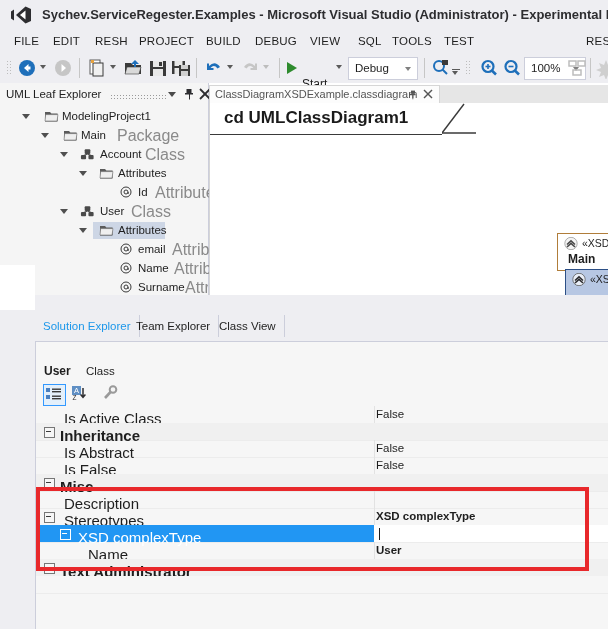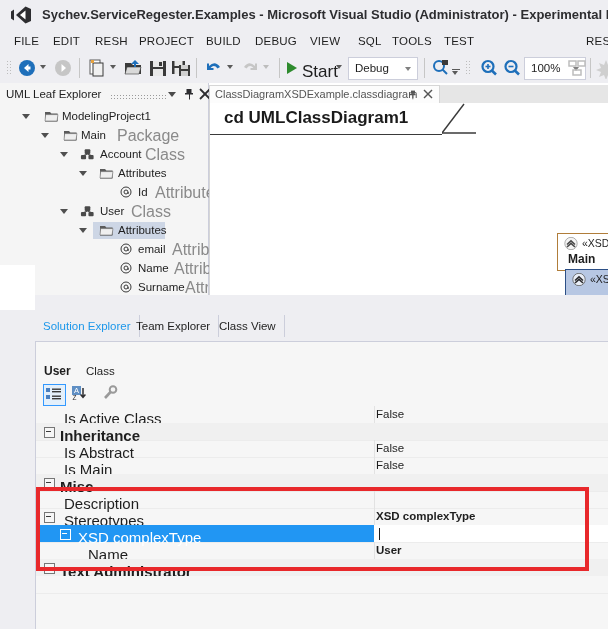--- a/index.html
+++ b/index.html
@@ -34,21 +34,21 @@
   #toolbar{left:0;top:53px;width:608px;height:30px;background:#eeeef2;}
   .tb-sep{position:absolute;top:5px;width:1px;height:20px;background:#c6c6c6;}
   .grip{position:absolute;top:7px;width:5px;height:16px;
     background-image:
       radial-gradient(#b4b4b4 40%,transparent 41%);
     background-size:3px 3px;opacity:.85;}
   .tbi{position:absolute;top:4px;width:22px;height:22px;}
   .tb-arrow{position:absolute;top:12px;width:0;height:0;
     border-left:3.5px solid transparent;border-right:3.5px solid transparent;
     border-top:4px solid #5a5a5a;}
-  .tb-label{position:absolute;height:22px;line-height:22px;top:8px;font-size:17px;color:#1e1e1e;}
+  .tb-label{position:absolute;height:22px;line-height:22px;top:20px;font-size:12px;color:#1e1e1e;}
   .combo{position:absolute;top:4px;height:21px;background:#ffffff;border:1px solid #cccedb;}
   .combo span{position:absolute;left:6px;top:0;line-height:21px;font-size:11.5px;color:#1e1e1e;white-space:nowrap;}
   .combo .cb-arrow{position:absolute;right:6px;top:9px;width:0;height:0;
     border-left:3.5px solid transparent;border-right:3.5px solid transparent;
     border-top:4px solid #808080;}
 
   
   #ume{left:0;top:83px;width:208px;height:212px;background:#f5f5f5;
        border-right:1px solid #cccedb;}
   #ume-title{left:6px;top:5px;font-size:11.5px;color:#1e1e1e;white-space:nowrap;}
@@ -497,21 +497,21 @@
     </div>
 
     <div class="prow" style="top:34px">
       <div class="vsep"></div>
       <div class="pname" style="left:28px">Is Abstract</div>
       <div class="pval">False</div>
     </div>
 
     <div class="prow" style="top:51px">
       <div class="vsep"></div>
-      <div class="pname" style="left:28px">Is Main</div>
+      <div class="pname" style="left:28px">Is False</div>
       <div class="pval">False</div>
     </div>
 
     <div class="prow cat" style="top:68px">
       <div class="pexp"></div>
       <div class="pname">Misc</div>
     </div>
 
     <div class="prow" style="top:85px">
       <div class="vsep"></div>

